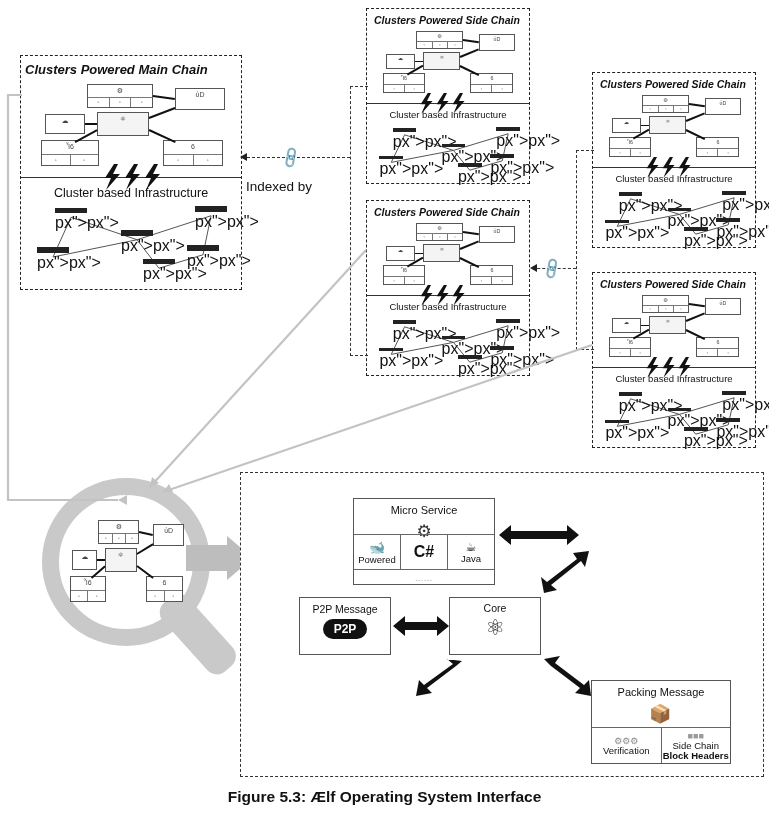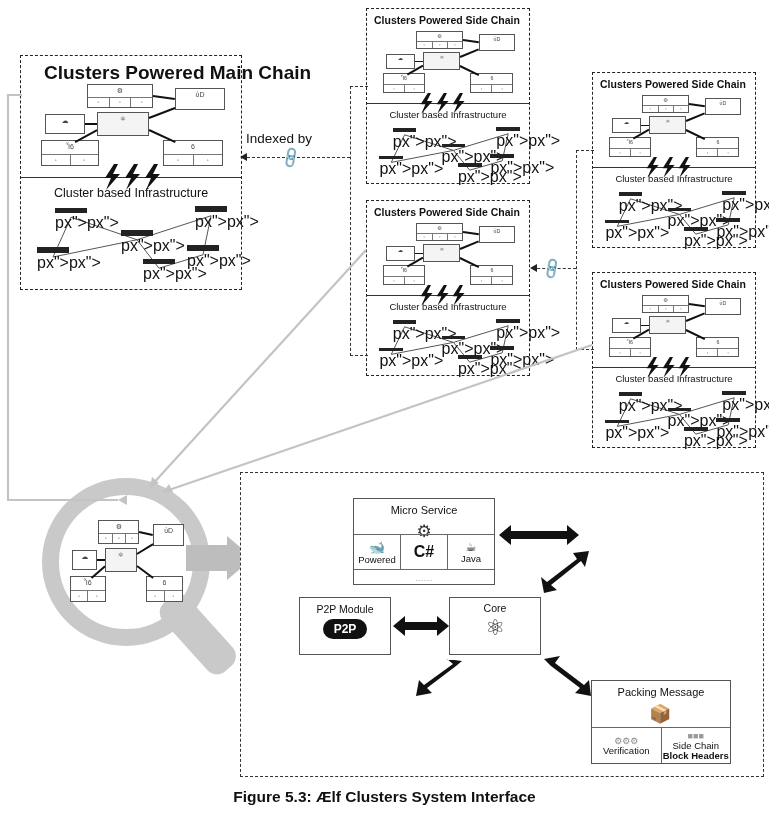--- a/index.html
+++ b/index.html
@@ -1,21 +1,21 @@
 <!DOCTYPE html>
 <html><head>
 <meta charset="utf-8">
 <style>
   html,body{margin:0;padding:0;background:#ffffff;}
   body{width:769px;height:815px;position:relative;overflow:hidden;
        font-family:"Liberation Sans","DejaVu Sans",sans-serif;color:#111;}
   .abs{position:absolute;}
   
   .chainbox{position:absolute;border:1.6px dashed #222;background:#fff;box-sizing:border-box;}
-  .chain-title{text-align:left;font-weight:600;color:#111;white-space:nowrap;}
+  .chain-title{text-align:left;font-weight:600;color:#111;white-space:nowrap;font-style:italic;}
   .chain-divider{position:absolute;left:0;right:0;height:0;border-top:1.3px solid #333;}
   .infra-title{text-align:center;white-space:nowrap;color:#111;}
   
   .mini{position:absolute;}
   .mnode{position:absolute;border:1.1px solid #555;background:#fff;box-sizing:border-box;}
   .mnode.grey{background:#f4f4f4;}
   .mrow{position:absolute;left:0;right:0;bottom:0;display:flex;border-top:1.1px solid #777;box-sizing:border-box;}
   .mcell{flex:1;border-right:1.1px solid #777;box-sizing:border-box;display:flex;align-items:center;justify-content:center;}
   .mcell:last-child{border-right:none;}
   .mlink{position:absolute;background:#111;transform-origin:0 50%;}
@@ -24,21 +24,21 @@
   .server{position:absolute;}
   .srack{background:#222;margin-bottom:1px;position:relative;}
   
   .bolt{position:absolute;color:#111;line-height:1;font-weight:700;}
   
   .dd-v{position:absolute;border-left:1.5px dashed #333;}
   .dd-h{position:absolute;border-top:1.5px dashed #333;}
   .arrowL{position:absolute;width:0;height:0;border-top:4px solid transparent;
           border-bottom:4px solid transparent;border-right:7px solid #222;}
   .linkico{position:absolute;color:#333;font-size:15px;line-height:1;transform:rotate(-35deg);}
-  .indexed-label{position:absolute;font-size:13.5px;color:#111;white-space:nowrap;}
+  .indexed-label{position:absolute;font-size:13.5px;color:#111;white-space:nowrap;margin-top:48px;}
   
   .mg-ring{position:absolute;border-radius:50%;border:17px solid #c9c9c9;box-sizing:border-box;}
   .mg-handle{position:absolute;background:#c9c9c9;border-radius:13px;}
   .mg-arrow-body{position:absolute;background:#bdbdbd;}
   .mg-arrow-head{position:absolute;width:0;height:0;border-top:22px solid transparent;
                  border-bottom:22px solid transparent;border-left:26px solid #bdbdbd;}
   
   #os-panel{position:absolute;border:1.7px dashed #333;background:#fff;box-sizing:border-box;}
   .osbox{position:absolute;border:1.2px solid #555;background:#fff;box-sizing:border-box;}
   .osbox .hdr{text-align:center;color:#111;white-space:nowrap;}
@@ -49,21 +49,21 @@
   .oscell .lbl{font-size:9.5px;color:#111;text-align:center;line-height:1.05;}
   .bigarrow{position:absolute;}
   .mq-label{position:absolute;text-align:center;font-size:11px;line-height:1.35;color:#111;white-space:nowrap;}
   .caption{position:absolute;width:100%;text-align:center;font-weight:700;font-size:15.5px;color:#111;}
   svg{display:block;overflow:visible;}
 </style>
 </head>
 <body>
 
 <div class="chainbox" id="main-chain" style="left:20px;top:55px;width:222px;height:235px;">
-  <div class="chain-title abs" style="left:23px;top:6px;font-size:19px;">Clusters Powered Main Chain</div>
+  <div class="chain-title abs" style="left:4px;top:6px;font-size:13px;">Clusters Powered Main Chain</div>
   <div class="mini" style="left:14px;top:28px;width:196px;height:82px;">
       <div class="mnode" style="left: 52px; top: 0px; width: 66px; height: 24px;">
         <span class="glyph" style="font-size: 7px; padding-top: 2px;">⚙</span>
         <div class="mrow" style="height: 10.08px;">
           <div class="mcell" style="font-size: 5px; color: rgb(85, 85, 85);">▫</div>
           <div class="mcell" style="font-size: 5px; color: rgb(85, 85, 85);">▫</div>
           <div class="mcell" style="font-size: 5px; color: rgb(85, 85, 85);">▫</div>
         </div>
       </div>
       <div class="mnode" style="left: 140px; top: 4px; width: 50px; height: 22px;">
@@ -477,21 +477,21 @@
         <span style="font-size:12px;">☕</span>
         <span class="lbl">Java</span>
       </div>
     </div>
     <div class="abs" style="left:0;right:0;bottom:2px;text-align:center;font-size:7px;color:#666;letter-spacing:1px;">......</div>
   </div>
 
 
 
   <div class="osbox" style="left:58px;top:124px;width:92px;height:58px;">
-    <div class="hdr" style="margin-top:5px;font-size:10.5px;">P2P Module</div>
+    <div class="hdr" style="margin-top:5px;font-size:10.5px;">P2P Message</div>
     <div class="abs" style="left:0;right:0;top:21px;text-align:center;">
       <span style="display:inline-block;background:#111;color:#fff;border-radius:11px;
                    padding:3px 11px;font-size:12px;font-weight:700;">P2P</span>
     </div>
   </div>
 
   <div class="osbox" style="left:208px;top:124px;width:92px;height:58px;">
     <div class="hdr" style="margin-top:4px;font-size:10.5px;">Core</div>
     <div class="abs" style="left:0;right:0;top:17px;text-align:center;font-size:22px;color:#222;">⚛</div>
   </div>
@@ -522,13 +522,13 @@
 
       <polygon points="152,153 164,143 164,149 196,149 196,143 208,153 196,163 196,157 164,157 164,163"></polygon>
 
       <polygon points="205,186 221,188 215,193 186,215 191,220 175,223 178,207 183,212 212,191 206,186"></polygon>
 
       <polygon points="303,186 319,183 314,190 343,212 348,207 350,223 334,220 339,215 310,193 305,188"></polygon>
     </g>
   </svg>
 </div>
 
-<div class="caption" style="left:0;top:788px;">Figure 5.3: Ælf Clusters System Interface</div>
+<div class="caption" style="left:0;top:788px;">Figure 5.3: Ælf Operating System Interface</div>
 
 </body></html>

